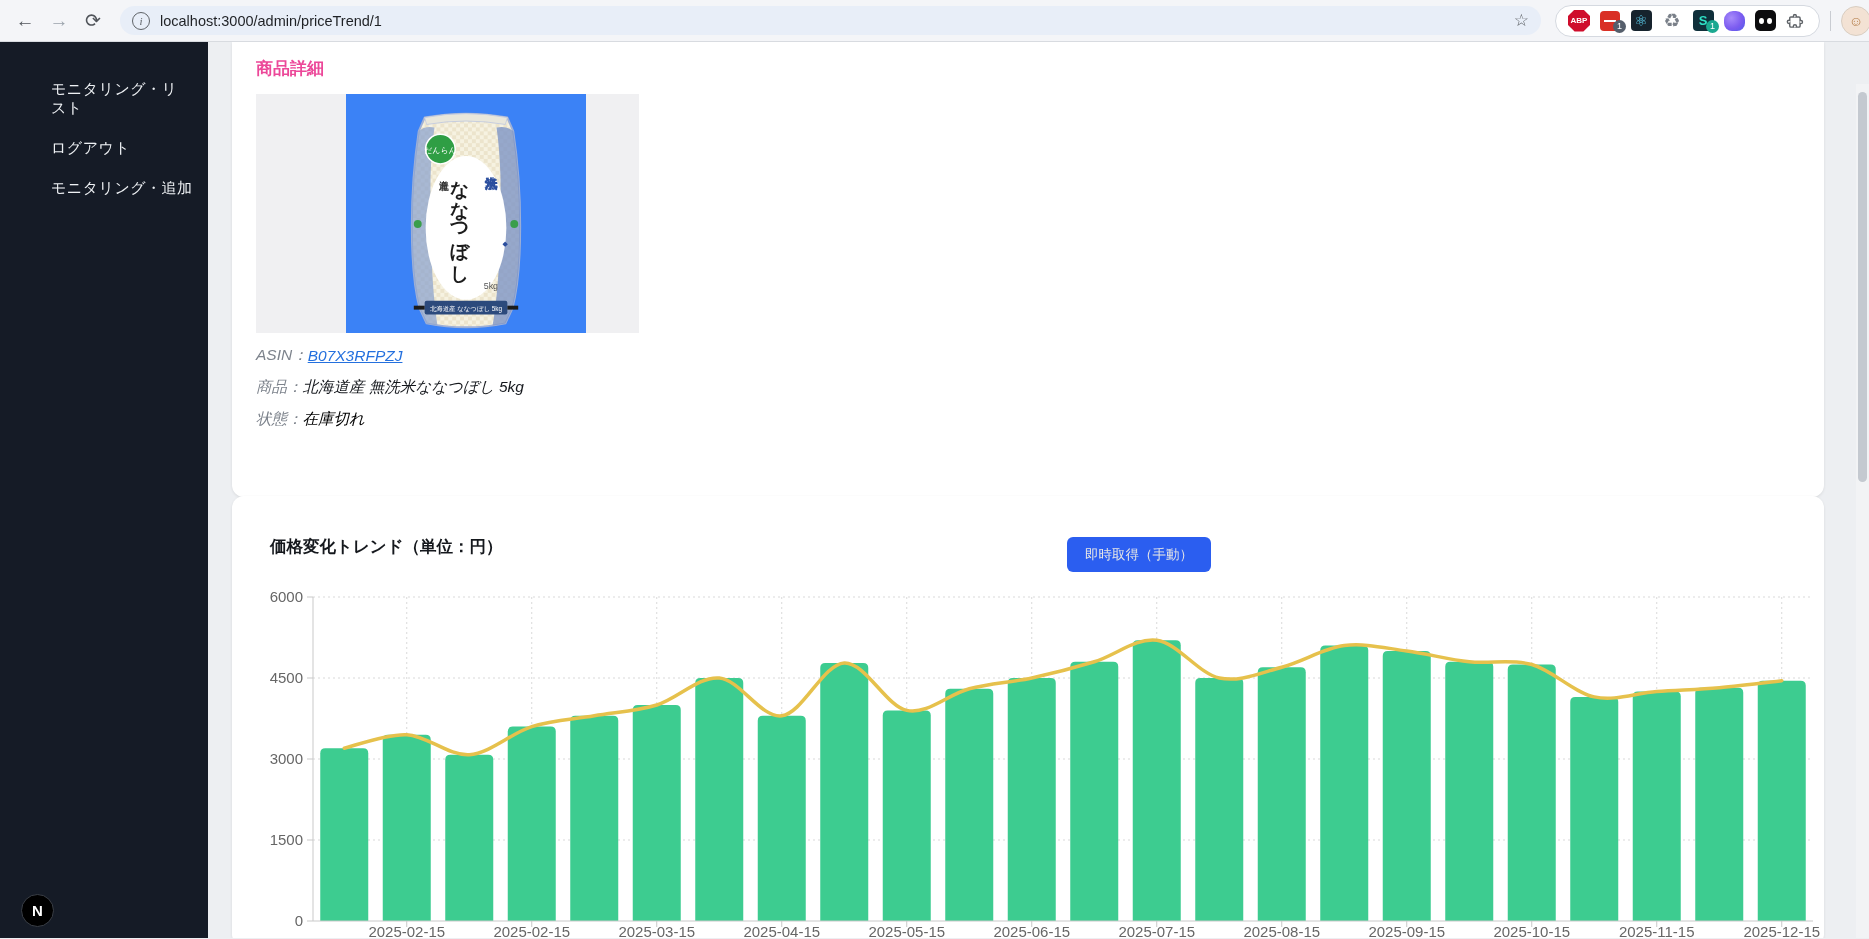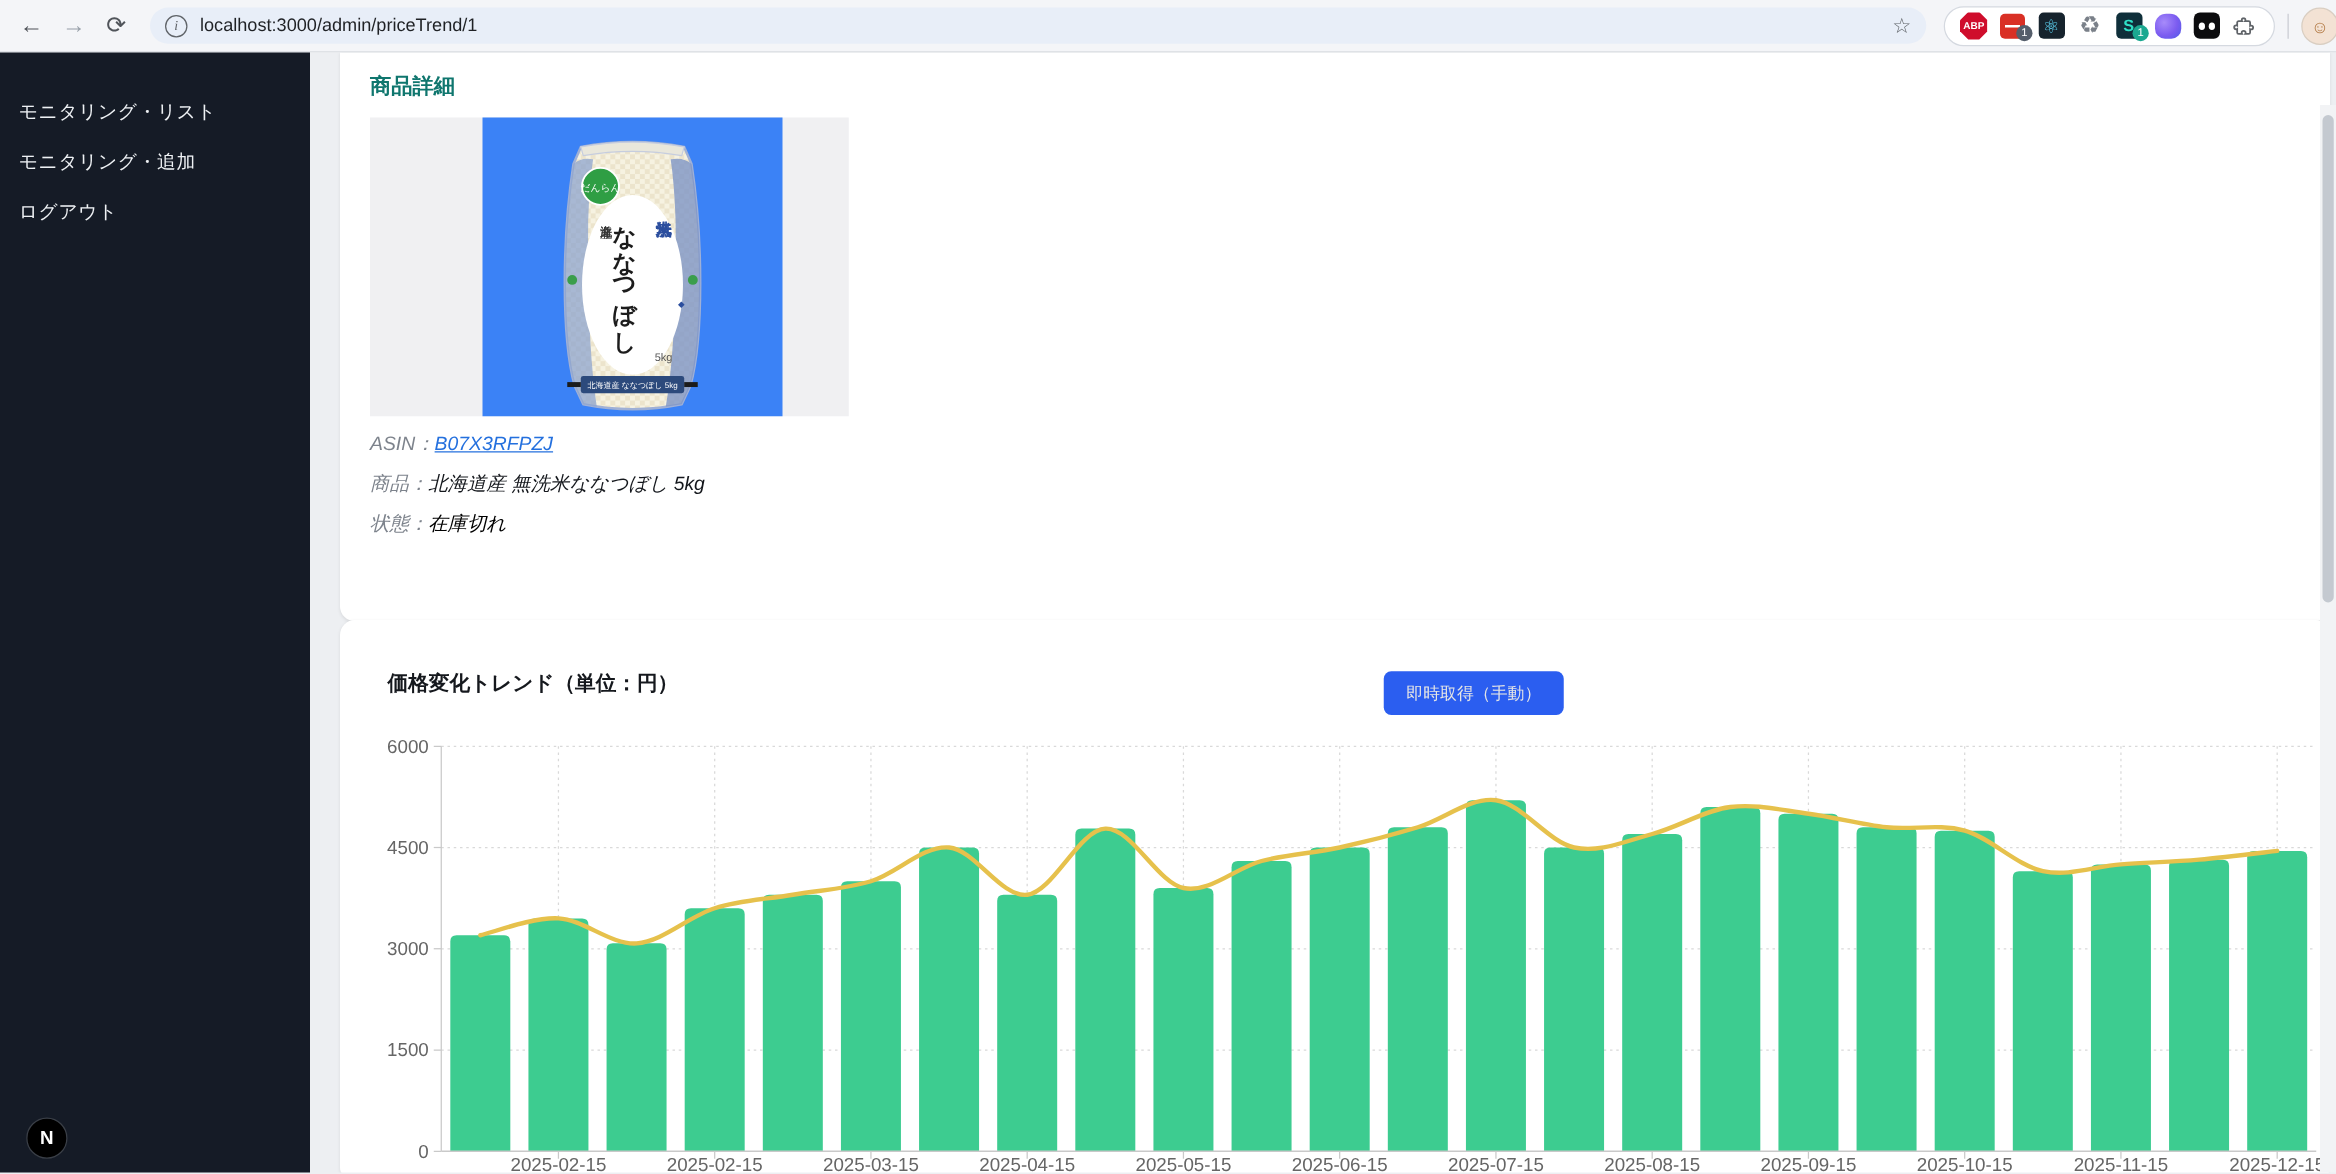--- a/index.html
+++ b/index.html
@@ -39,33 +39,33 @@
                background:radial-gradient(circle at 35% 35%, #a78bfa, #7c5cf0 55%, #4f5ae8); }
   .ext-eyes { width:21px; height:21px; background:#0c0c0e; border-radius:5px; display:flex; gap:3px;
               align-items:center; justify-content:center; }
   .ext-eyes i { width:5px; height:6px; background:#fff; border-radius:50%; }
   .chrome-sep { width:1px; height:20px; background:#c9ccd2; margin:0 10px; }
   .avatar { width:30px; height:30px; border-radius:50%; background:#f3e2d4; border:1px solid #d9cec2;
             margin-right:-12px; display:flex; align-items:center; justify-content:center; color:#b0763f; font-size:14px; }
 
   
   .app { display:flex; width:1869px; height:896px; }
-  .sidebar { width:248px; background:#151b26; color:#eef1f4; flex-shrink:0; position:relative; }
+  .sidebar { width:208px; background:#151b26; color:#eef1f4; flex-shrink:0; position:relative;padding-left:36px; }
   .side-nav { padding-top:28px; }
   .side-item { padding:10px 15px; font-size:15px; margin-bottom:1px; cursor:pointer; letter-spacing:.5px; }
   .next-logo { position:absolute; left:21px; bottom:11px; width:33px; height:33px; border-radius:50%;
                background:#000; border:1px solid #3a3f47; color:#fff; display:flex; align-items:center;
                justify-content:center; font-size:15px; font-weight:bold; }
   .main { flex:1; background:#edeff2; position:relative; overflow:hidden; }
 
   .card { position:absolute; left:24px; width:1592px; background:#fff; box-shadow:0 1px 3px rgba(0,0,0,.09); }
   .card-product { top:0; height:455px; border-radius:0 0 12px 12px; padding:15px 24px; }
   .card-chart { top:454px; height:450px; border-radius:12px; }
 
-  .section-title { font-size:17px; font-weight:bold; color:#0f766e; }
+  .section-title { font-size:17px; font-weight:bold; color:#ec4899; }
 
   .img-frame { margin-top:14px; width:383px; height:239px; background:#f0f0f2; display:flex; justify-content:center; }
   .img-white { width:240px; height:239px; background:#3b82f6; display:flex; align-items:flex-end; justify-content:center;margin-left:36px; }
 
   .meta-line { margin-top:12px; font-size:15.5px; color:#14171c; display:flex; align-items:center;font-style:italic; }
   .meta-line + .meta-line { margin-top:11px; }
   .meta-label { color:#7d838c; }
   .asin-link { color:#2470de; text-decoration:underline; cursor:pointer; }
   .status-out { color:#000000; }
 
@@ -125,22 +125,22 @@
     </div>
   </div>
   <div class="chrome-sep"></div>
   <div class="avatar">☺</div>
 </div>
 
 <div class="app">
   <div class="sidebar">
     <div class="side-nav">
       <div class="side-item">モニタリング・リスト</div>
+      <div class="side-item">ログアウト</div>
       <div class="side-item">モニタリング・追加</div>
-      <div class="side-item">ログアウト</div>
     </div>
     <div class="next-logo">N</div>
   </div>
 
   <div class="main">
 
     <div class="card card-product">
       <div class="section-title">商品詳細</div>
 
       <div class="img-frame">

